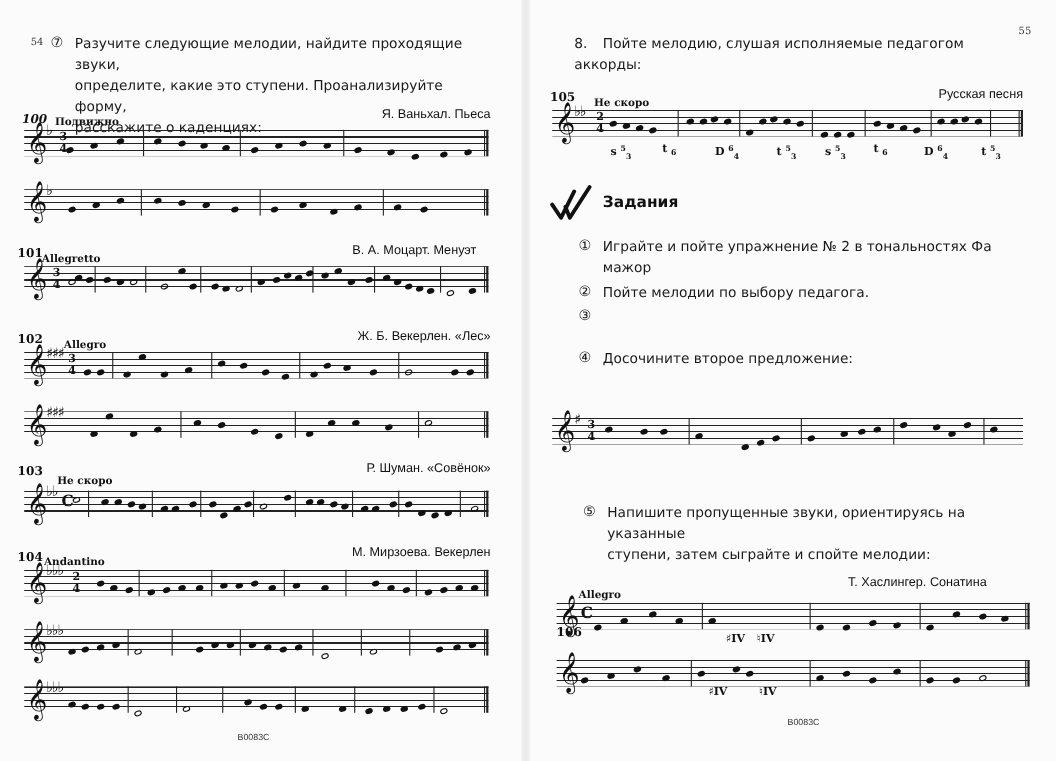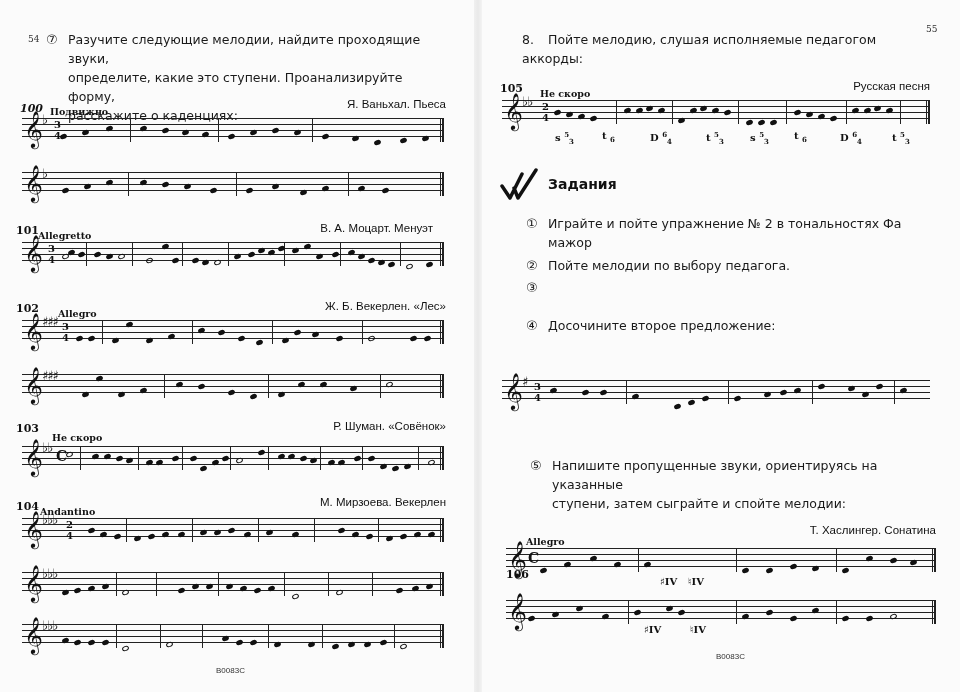--- a/index.html
+++ b/index.html
@@ -465,21 +465,21 @@
 </div>
 
 <div class="task" style="left:552px;top:456px;width:390px;">
   <span class="num">⑤</span>
   <div>Напишите пропущенные звуки, ориентируясь на указанные</div>
   <div>ступени, затем сыграйте и спойте мелодии:</div>
 </div>
 
 <span class="exnum" style="left:506px;top:530px;margin-top:38px;">106</span>
 <span class="tempo" style="left:526px;top:536px;">Allegro</span>
-<span class="composer" style="left:780px;top:524px;width:156px;">Т. Хаслингер. Сонатина</span>
+<span class="composer" style="left:741px;top:524px;width:156px;">Т. Хаслингер. Сонатина</span>
 <div class="staff" style="left:506px;top:548px;width:430px;">
   <div class="lines"></div>
   <span class="clef">𝄞</span>
   <div class="time" style="left:22px;top:5px;font-size:14px;">
       <div>C</div>
     </div>
   <div class="bar" style="left:132px;"></div>
     <div class="bar" style="left:230px;"></div>
     <div class="bar" style="left:330px;"></div>
     <div class="endbar"></div>

